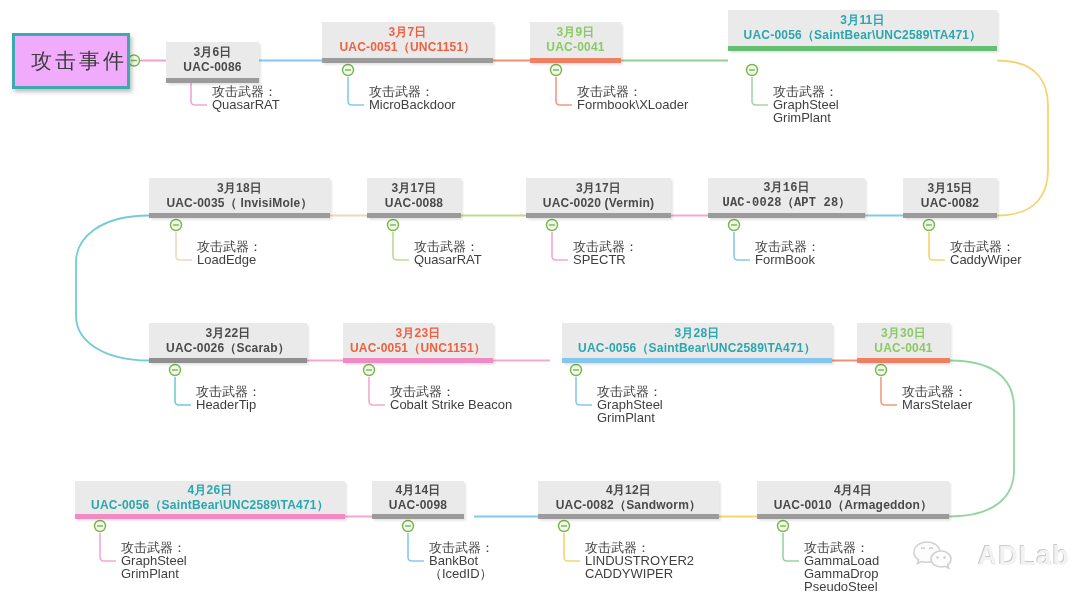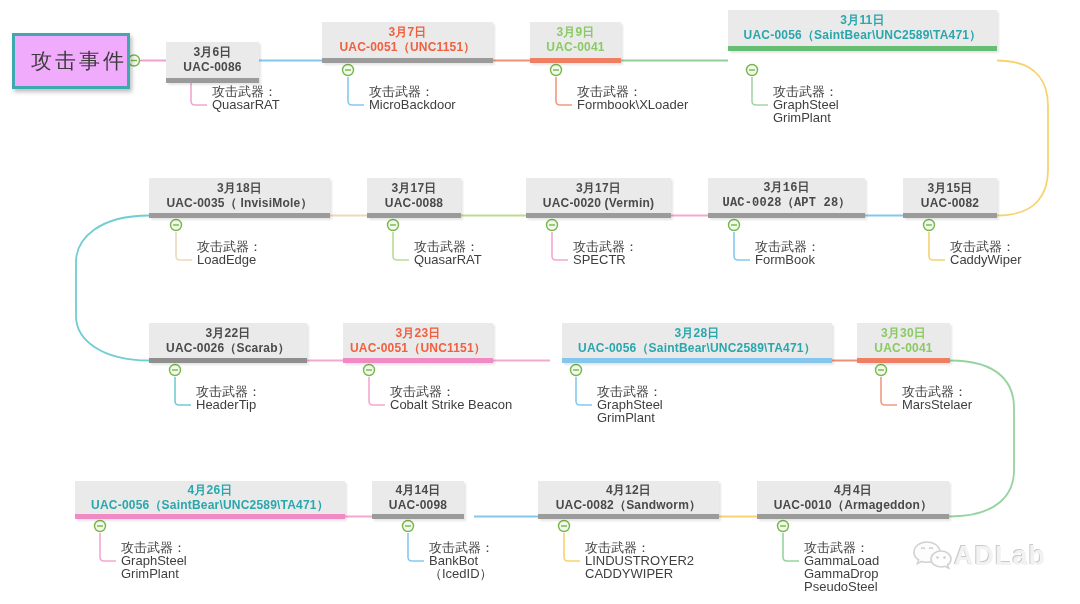--- a/index.html
+++ b/index.html
@@ -23,21 +23,21 @@
   .weapon .wl{display:block;}
   #title-box{
     position:absolute;left:12px;top:33px;width:112px;height:50px;
     background:#f0abfc;border:3px solid #3fa9b1;
     box-shadow:2px 3px 4px rgba(0,0,0,0.25);
     display:flex;align-items:center;justify-content:flex-end;
     font-family:"Liberation Serif","DejaVu Serif",serif;
     font-size:21px;color:#3b3b3b;letter-spacing:3px;
   }
   #watermark{
-    position:absolute;left:910px;top:536px;display:flex;align-items:center;gap:0;
+    position:absolute;left:910px;top:536px;display:flex;align-items:center;gap:24px;
     color:#ebebeb;user-select:none;
   }
   #watermark .wm-text{
     font-size:27px;font-weight:bold;letter-spacing:1px;color:#f2f2f2;
     text-shadow:-1px -1px 0 #c9c9c9, 1px 1px 0 #ffffff;
   }
 </style>
 </head>
 <body>
 

